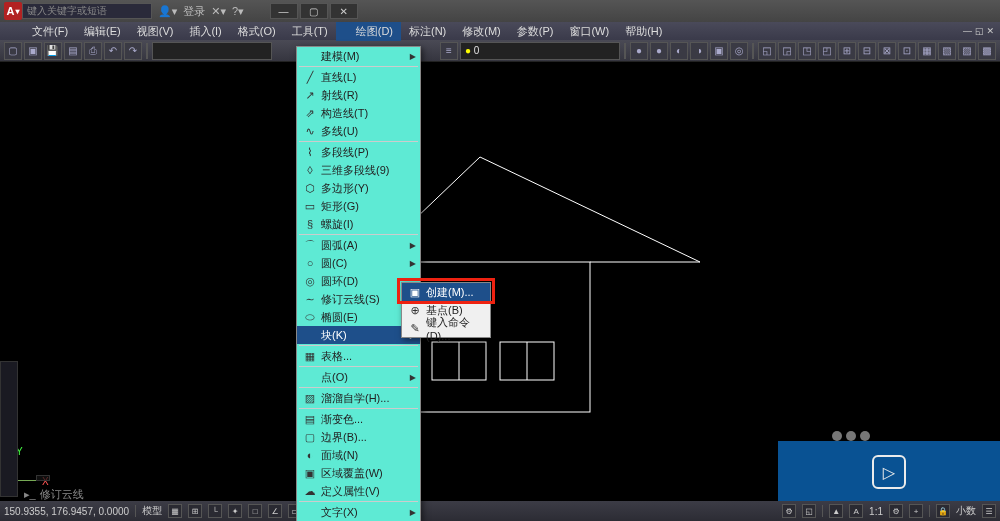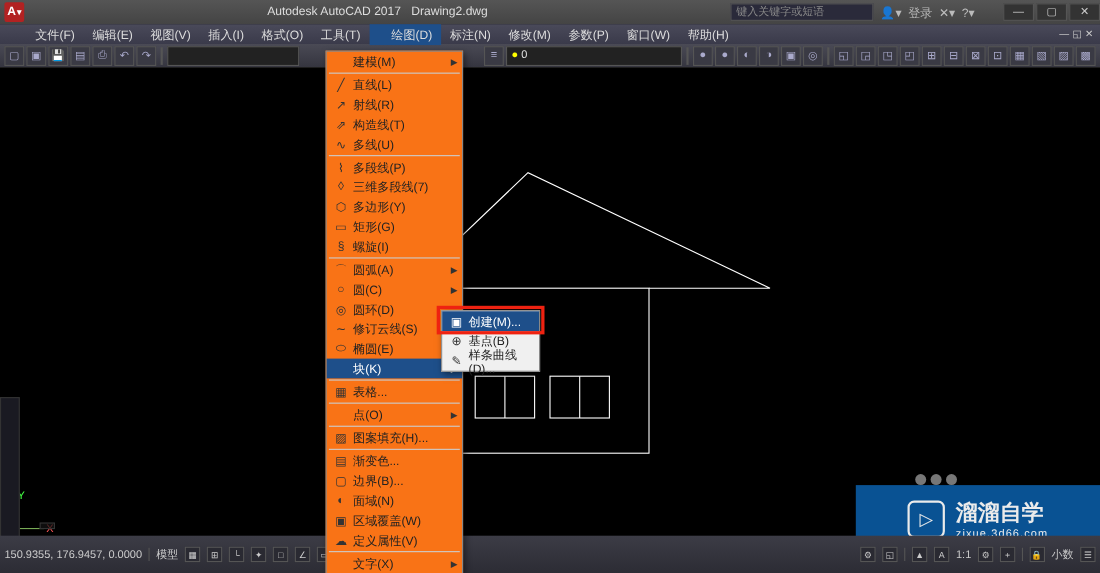--- a/index.html
+++ b/index.html
@@ -27,21 +27,21 @@
   .toolbar { height: 22px; background: linear-gradient(#4a4a55,#35353f); display:flex; align-items:center; padding:0 4px; gap:2px; border-bottom:1px solid #222;}
   .tool-btn { width:18px; height:18px; background:#3a3a44; border:1px solid #555; display:flex;align-items:center;justify-content:center; font-size:10px; color:#aac;}
   .tool-sep { width:2px; height:16px; background:#555; margin:0 2px;}
   .tool-dd { width:120px; height:18px; background:#222; border:1px solid #555; font-size:10px; padding:0 4px; display:flex; align-items:center;}
   
   
   .canvas { position:absolute; top:62px; left:0; right:0; bottom:18px; background:#000; }
   .canvas svg { position:absolute; top:0; left:0;}
   
   
-  .dropdown { position:absolute; top:46px; left:296px; width:125px; background:#f97316; border:1px solid #888; box-shadow:2px 2px 6px rgba(0,0,0,.5); color:#222; z-index:10;}
+  .dropdown { position:absolute; top:46px; left:296px; width:125px; background:#5eead4; border:1px solid #888; box-shadow:2px 2px 6px rgba(0,0,0,.5); color:#222; z-index:10;}
   .dd-item { height:18px; display:flex; align-items:center; padding:0 4px; font-size:11px; position:relative;}
   .dd-item .ico { width:18px; display:flex;align-items:center;justify-content:center; font-size:11px; color:#333;}
   .dd-item .lbl { flex:1; padding-left:2px;}
   .dd-item .arrow { font-size:8px; color:#333;}
   .dd-item.highlight { background:#1e4f8a; color:#fff;}
   .dd-item.highlight .ico,.dd-item.highlight .arrow{color:#fff;}
   .dd-sep { height:1px; background:#ccc; margin:1px 2px;}
   
   
   .submenu { position:absolute; top:282px; left:401px; width:90px; background:#f0f0f0; border:1px solid #888; box-shadow:2px 2px 6px rgba(0,0,0,.5); color:#222; z-index:11;}
@@ -56,42 +56,39 @@
   
   .cmdline { position:absolute; bottom:19px; left:24px; display:flex; align-items:center; gap:4px; font-size:11px; color:#888;}
   .cmdline .prompt{ color:#888;}
   
   
   .dock-rect { position:absolute; bottom:24px; left:0; width:18px; height:136px; background:#1a1a22; border:1px solid #333;}
   
   .coordbox { position:absolute; bottom:40px; left:36px; background:rgba(20,20,20,.7); border:1px solid #333; padding:2px 6px; font-size:9px; color:#666;}
   
   
-  .statusbar { position:absolute; bottom:0; left:0; right:0; height:34px; background:linear-gradient(#3c3c46,#2c2c34); display:flex; align-items:center; font-size:10px; color:#ccc; padding:0 4px; gap:6px;margin-top:12px;}
+  .statusbar { position:absolute; bottom:0; left:0; right:0; height:20px; background:linear-gradient(#3c3c46,#2c2c34); display:flex; align-items:center; font-size:10px; color:#ccc; padding:0 4px; gap:6px;margin-top:12px;}
   .statusbar .sb-btn { width:14px; height:14px; background:#2a2a32; border:1px solid #555; display:flex;align-items:center;justify-content:center; font-size:8px;}
   .statusbar .sep { width:1px; height:12px; background:#555;}
   
   
   .watermark { position:absolute; right:0; bottom:18px; width:222px; height:62px; background:#0a5aa0; display:flex; align-items:center; justify-content:center; gap:10px; opacity:.92;}
   .wm-logo { width:34px;height:34px; border:2px solid #fff; border-radius:6px; display:flex;align-items:center;justify-content:center; color:#fff; font-size:16px;}
   .wm-text { color:#fff; }
   .wm-text .big{ font-size:20px; font-weight:bold;}
   .wm-text .small{ font-size:10px; letter-spacing:1px;}
   
   .handles { position:absolute; bottom:80px; right:130px; display:flex; gap:4px;}
   .handles .h { width:10px;height:10px;background:#777;border-radius:50%;}
 </style>
 </head>
 <body>
 
 <div class="titlebar">
   <div class="app-icon">A<span class="tri">▾</span></div>
-  <div class="title-center">
-    <span>Autodesk AutoCAD 2017</span>&nbsp;&nbsp;&nbsp;<span>Drawing2.dwg</span>
-  </div>
   <div class="title-search">键入关键字或短语</div>
   <div class="title-right">
     <span>👤▾</span>
     <span>登录</span>
     <span>✕▾</span>
     <span>?▾</span>
   </div>
   <div class="win-btns">
     <div class="win-btn">—</div>
     <div class="win-btn">▢</div>
@@ -193,21 +190,21 @@
       <span class="ico">∿</span>
       <span class="lbl">多线(U)</span>
     </div>
     <div class="dd-sep"></div>
     <div class="dd-item">
       <span class="ico">⌇</span>
       <span class="lbl">多段线(P)</span>
     </div>
     <div class="dd-item">
       <span class="ico">◊</span>
-      <span class="lbl">三维多段线(7)</span>
+      <span class="lbl">三维多段线(9)</span>
     </div>
     <div class="dd-item">
       <span class="ico">⬡</span>
       <span class="lbl">多边形(Y)</span>
     </div>
     <div class="dd-item">
       <span class="ico">▭</span>
       <span class="lbl">矩形(G)</span>
     </div>
     <div class="dd-item">
@@ -251,21 +248,21 @@
     </div>
     <div class="dd-sep"></div>
     <div class="dd-item">
       <span class="ico"></span>
       <span class="lbl">点(O)</span>
       <span class="arrow">▶</span>
     </div>
     <div class="dd-sep"></div>
     <div class="dd-item">
       <span class="ico">▨</span>
-      <span class="lbl">图案填充(H)...</span>
+      <span class="lbl">溜溜自学(H)...</span>
     </div>
     <div class="dd-sep"></div>
     <div class="dd-item">
       <span class="ico">▤</span>
       <span class="lbl">渐变色...</span>
     </div>
     <div class="dd-item">
       <span class="ico">▢</span>
       <span class="lbl">边界(B)...</span>
     </div>
@@ -293,21 +290,21 @@
     <div class="dd-item highlight">
       <span class="ico">▣</span>
       <span class="lbl">创建(M)...</span>
     </div>
     <div class="dd-item">
       <span class="ico">⊕</span>
       <span class="lbl">基点(B)</span>
     </div>
     <div class="dd-item">
       <span class="ico">✎</span>
-      <span class="lbl">样条曲线(D)...</span>
+      <span class="lbl">键入命令(D)...</span>
     </div>
   </div>
 <div class="red-box"></div>
 
 <div class="ucs">
   <div class="ucs-y">Y</div>
   <div class="ucs-lines"></div>
   <div class="ucs-x">X</div>
 </div>
 
@@ -320,24 +317,20 @@
 </div>
 
 <div class="handles">
   <div class="h"></div>
     <div class="h"></div>
     <div class="h"></div>
 </div>
 
 <div class="watermark">
   <div class="wm-logo">▷</div>
-  <div class="wm-text">
-    <div class="big">溜溜自学</div>
-    <div class="small">zixue.3d66.com</div>
-  </div>
 </div>
 
 <div class="statusbar">
   <span>150.9355, 176.9457, 0.0000</span>
   <span class="sep"></span>
   <span>模型</span>
   <div class="sb-btn">▦</div>
   <div class="sb-btn">⊞</div>
   <div class="sb-btn">└</div>
   <div class="sb-btn">✦</div>

